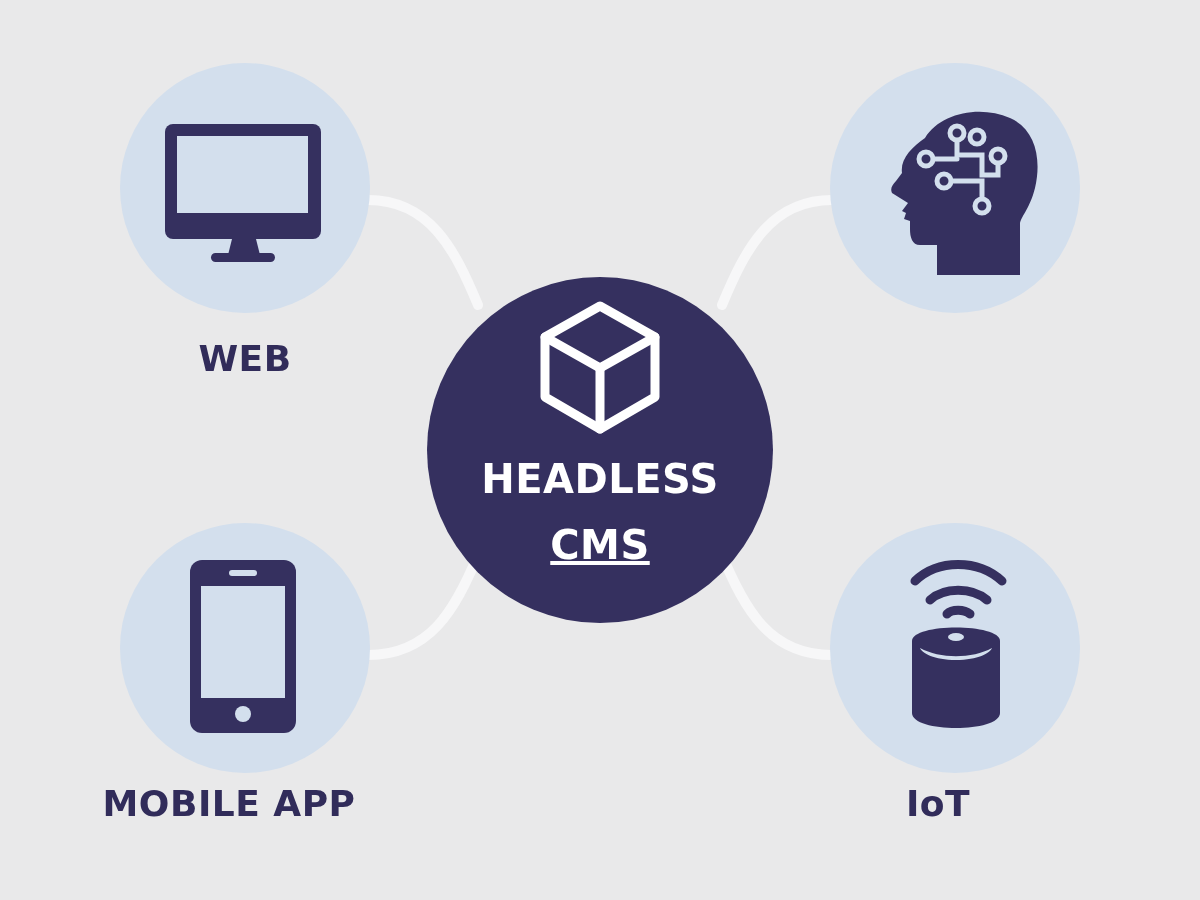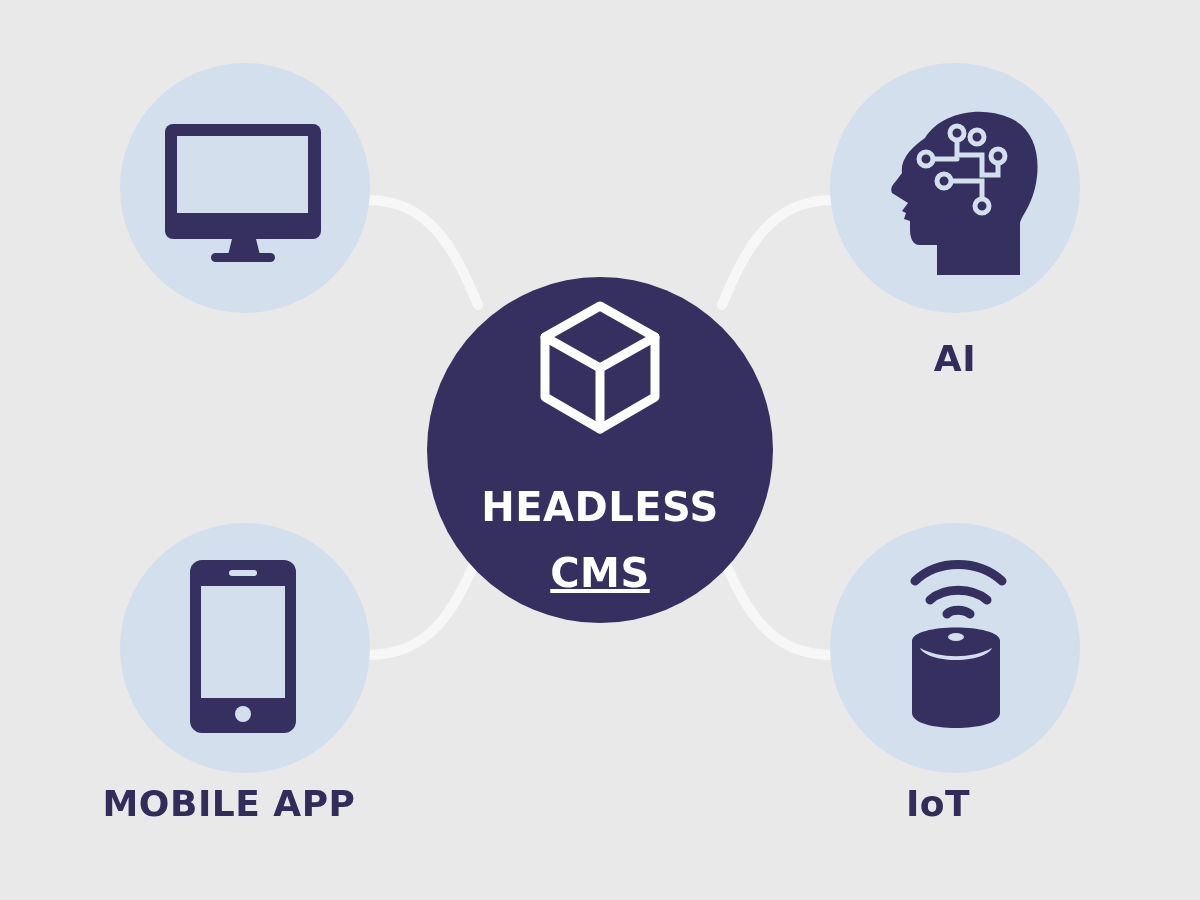--- a/index.html
+++ b/index.html
@@ -21,21 +21,20 @@
       position: absolute; border-radius: 50%;
       background: #35305f;
       width: 346px; height: 346px;
       left: 427px; top: 277px;
     }
     .center-node svg { position: absolute; left: 0; top: 0; }
     .center-title {
       position: absolute; left: 0; width: 346px; text-align: center;
       color: #ffffff; font-weight: bold; font-size: 40px; letter-spacing: 0.5px;
       line-height: 52px;
-      margin-top: 28px;
     }
     .label {
       position: absolute; text-align: center; color: #312c5a;
       font-weight: bold; font-size: 36px; letter-spacing: 0.5px;
       white-space: nowrap;
     }
   </style>
 </head>
 <body>
 
@@ -49,40 +48,40 @@
   </svg>
 
   <div class="node" style="left:120px; top:63px;">
     <svg width="250" height="250" viewBox="0 0 250 250">
       <rect x="45" y="61" width="156" height="115" rx="8" fill="#35305f"></rect>
       <rect x="57" y="73" width="131" height="77" fill="#d3dfed"></rect>
       <path d="M112,176 L136,176 L140,192 L108,192 Z" fill="#35305f"></path>
       <rect x="91" y="190" width="64" height="9" rx="4.5" fill="#35305f"></rect>
     </svg>
   </div>
+  <div class="label" style="left:145px; top:338px; width:200px;">WEB</div>
 
   <div class="node" style="left:830px; top:63px;">
     <svg width="250" height="250" viewBox="0 0 250 250">
       <path d="M95,75 C110,50 150,42 180,55 C205,66 212,95 205,125 C200,145 192,152 190,160 L190,212 L107,212 L107,182 L90,182 C82,182 80,174 80,166 L80,158 L74,156 L76,150 L72,148 L78,140 L62,130 C60,126 62,122 66,118 L72,110 C70,96 82,84 95,75 Z" fill="#35305f"></path>
       <g stroke="#d3dfed" stroke-width="5" fill="none" stroke-linecap="round">
         <path d="M127,74 L127,92 L152,92 L152,112 L168,112 L168,96"></path>
         <path d="M100,96 L127,96"></path>
         <path d="M117,118 L152,118 L152,140"></path>
       </g>
       <g fill="#35305f" stroke="#d3dfed" stroke-width="5">
         <circle cx="127" cy="70" r="7"></circle>
         <circle cx="147" cy="74" r="7"></circle>
         <circle cx="96" cy="96" r="7"></circle>
         <circle cx="168" cy="93" r="7"></circle>
         <circle cx="114" cy="118" r="7"></circle>
         <circle cx="152" cy="143" r="7"></circle>
       </g>
     </svg>
   </div>
-  <div class="label" style="left:855px; top:338px; width:200px;">AI</div>
 
   <div class="node" style="left:120px; top:523px;">
     <svg width="250" height="250" viewBox="0 0 250 250">
       <rect x="70" y="37" width="106" height="173" rx="12" fill="#35305f"></rect>
       <rect x="81" y="63" width="84" height="112" fill="#d3dfed"></rect>
       <rect x="109" y="47" width="28" height="6" rx="3" fill="#d3dfed"></rect>
       <circle cx="123" cy="191" r="8" fill="#d3dfed"></circle>
     </svg>
   </div>
   <div class="label" style="left:79px; top:783px; width:300px;">MOBILE APP</div>

